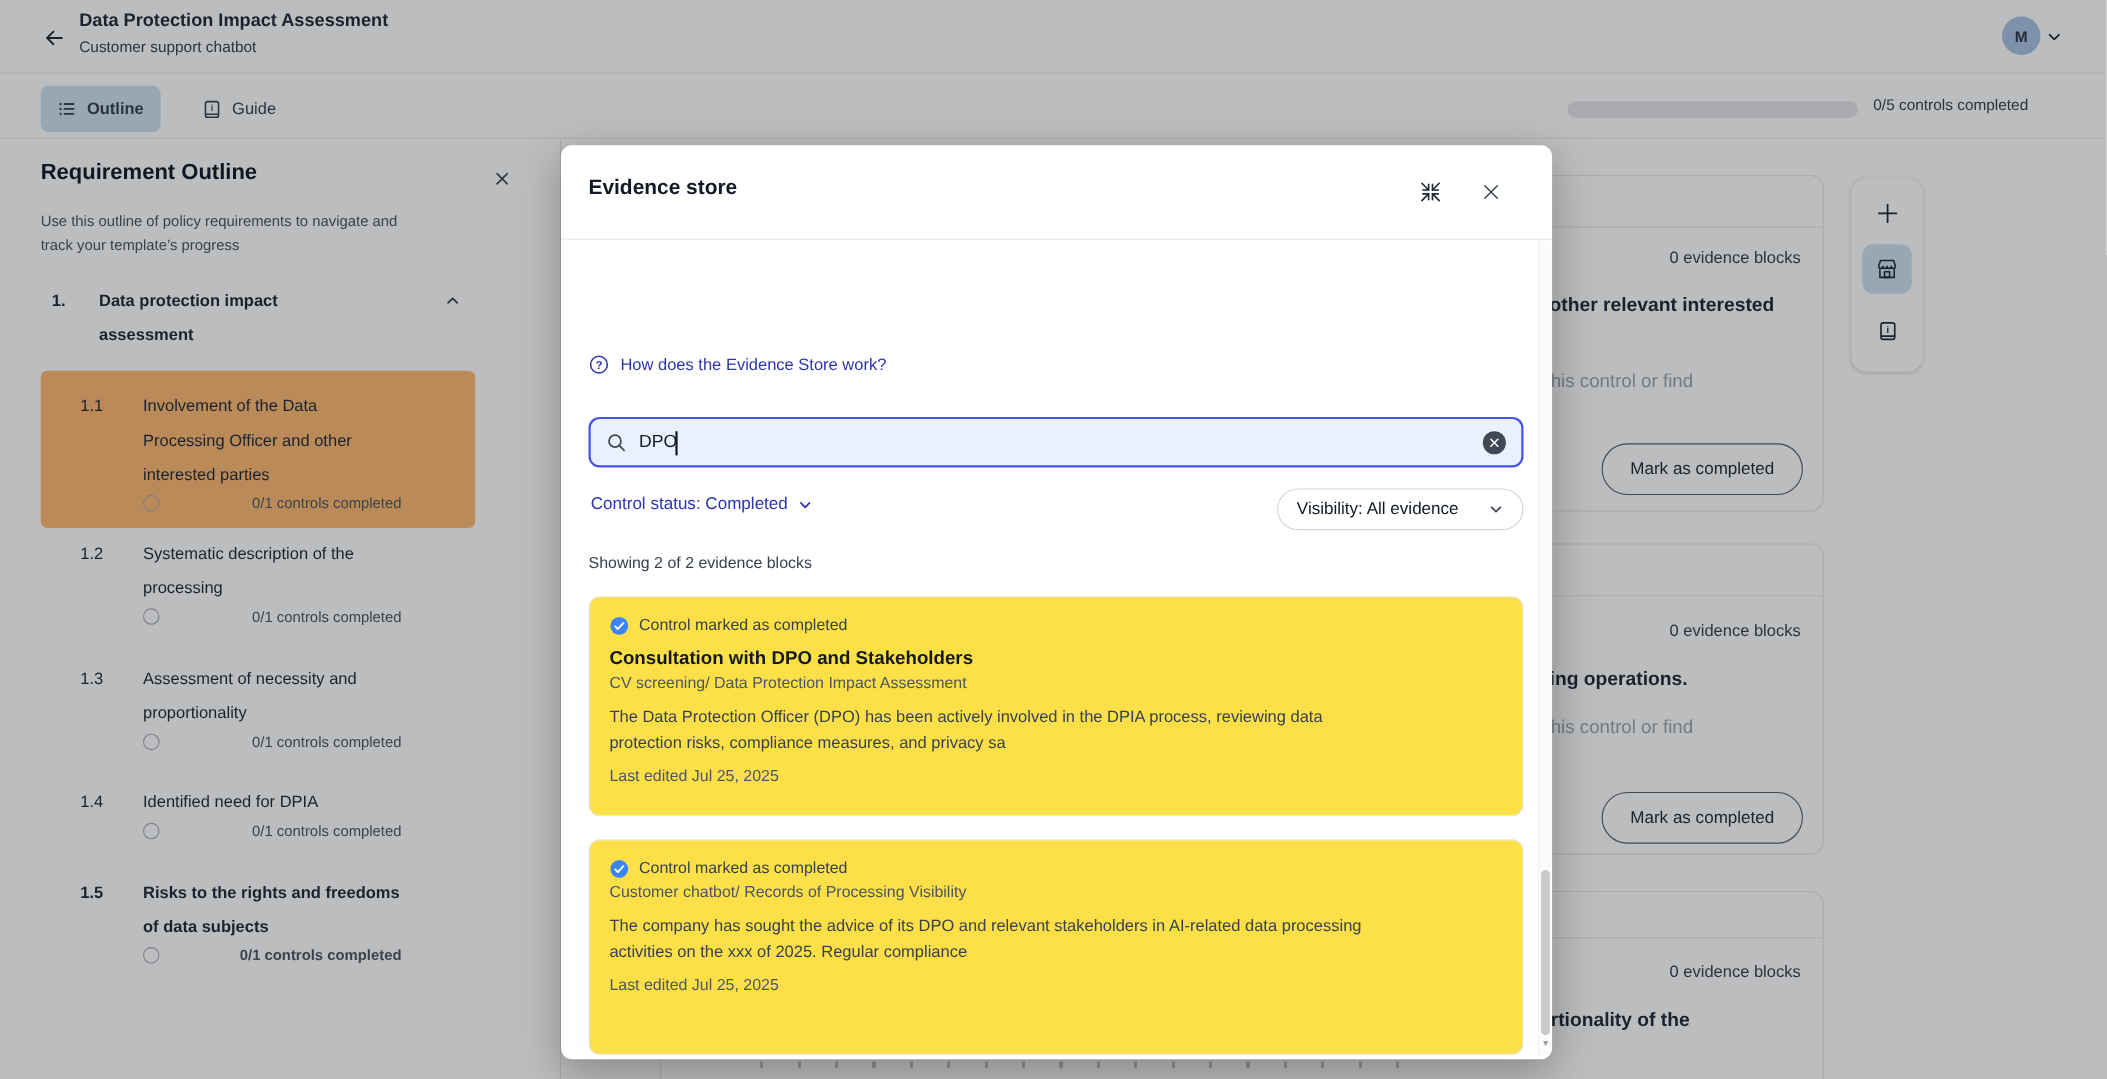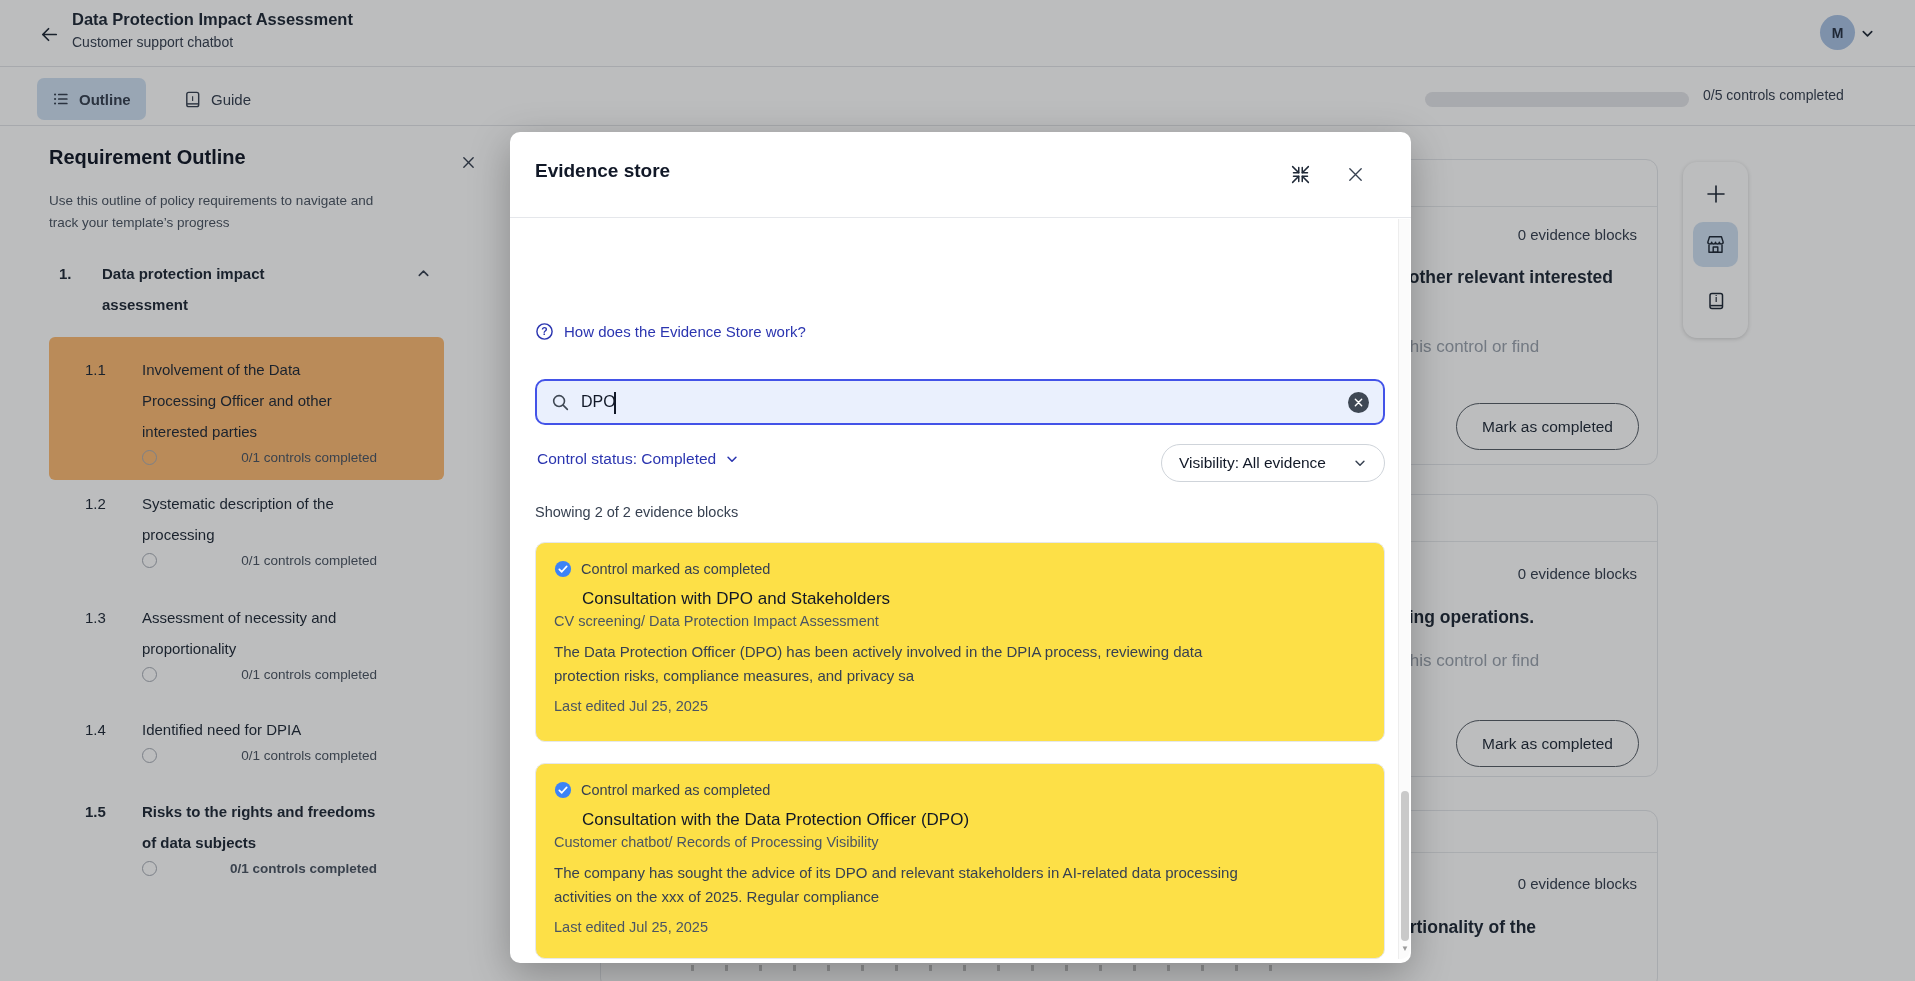--- a/index.html
+++ b/index.html
@@ -21,21 +21,21 @@
 
   
   .tabbar { position:absolute; left:0; top:67px; width:1915px; height:59px; background:#fff; border-bottom:1px solid #e2e4e8; z-index:1; }
   .tab { position:absolute; top:11px; height:42px; display:flex; align-items:center; gap:9px; padding:0 15px; border-radius:7px; font-size:15px; color:#374151; cursor:pointer; }
   .tab.active { left:37px; background:#cfe0f2; font-weight:700; }
   .tab.plain  { left:168px; font-weight:500; }
   .progress-track { position:absolute; left:1425px; top:25px; width:264px; height:15px; border-radius:8px; background:#e4e5e9; }
   .progress-label { position:absolute; left:1703px; top:20px; font-size:14px; color:#374151; }
 
   
-  .sidebar { position:absolute; left:12px; top:126px; width:510px; height:855px; background:#fff; border-right:1px solid #dfe2e6; z-index:1; }
+  .sidebar { position:absolute; left:0; top:126px; width:510px; height:855px; background:#fff; border-right:1px solid #dfe2e6; z-index:1; }
   .sb-title { position:absolute; left:37px; top:20px; font-size:20px; font-weight:700; color:#111827; }
   .sb-close { position:absolute; left:442px; top:22px; width:28px; height:28px; display:flex; align-items:center; justify-content:center; cursor:pointer; }
   .sb-desc { position:absolute; left:37px; top:64px; width:356px; font-size:13.5px; line-height:22px; color:#4b5563; }
   .sb-section { position:absolute; left:47px; top:132px; width:420px; display:flex; }
   .sb-sec-num { width:43px; font-size:15px; font-weight:700; color:#1f2937; line-height:31px; }
   .sb-sec-title { width:195px; font-size:15px; font-weight:700; color:#1f2937; line-height:31px; }
   .sb-sec-chevron { position:absolute; left:357px; top:8px; color:#374151; }
   .req-item { position:absolute; left:37px; width:395px; display:flex; padding-left:36px; cursor:pointer; }
   .req-item.active { background:#fdba74; border-radius:6px; padding-top:17px; padding-bottom:15px; }
   .req-num { width:57px; font-size:15px; color:#1f2937; line-height:31px; }
@@ -86,21 +86,21 @@
   .clear-btn { width:21px; height:21px; border-radius:50%; background:#3f4854; display:flex; align-items:center; justify-content:center; cursor:pointer; flex:0 0 auto; }
 
   .m-filter-left { position:absolute; left:27px; top:318px; display:flex; align-items:center; gap:9px; cursor:pointer; font-size:15.5px; font-weight:500; color:#2b35b0; }
   .m-filter-right { position:absolute; right:26px; top:312px; height:38px; display:flex; align-items:center; gap:27px; padding:0 17px; border:1px solid #cfd4da; border-radius:19px; cursor:pointer; font-size:15.5px; color:#111827; }
   .m-summary { position:absolute; left:25px; top:372px; font-size:14.5px; color:#374151; }
 
   .ev-card { position:absolute; left:25px; width:850px; border:1px solid #e6e8eb; border-radius:10px; background:#fde047; padding:17px 18px; }
   .evc-1 { top:410px; height:200px; } .evc-2 { top:631px; height:196px; }
   .ev-status { display:flex; align-items:center; gap:9px; }
   .ev-status span { font-size:14.5px; color:#374151; }
-  .ev-title { margin-top:11px; font-size:17px; font-weight:400; color:#111827;margin-left:28px; }
+  .ev-title { margin-top:11px; font-size:17px; font-weight:700; color:#111827; }
   .ev-source { margin-top:4px; font-size:14.5px; color:#4b5563; }
   .ev-excerpt { margin-top:11px; max-width:702px; font-size:15px; line-height:23.5px; color:#374151; }
   .ev-edited { margin-top:11px; font-size:14.5px; color:#4b5563; }
 
   .m-scrollbar { position:absolute; right:1px; top:87px; width:12px; height:740px; background:#fbfbfb; border-left:1px solid #ededed; border-radius:0 0 9px 0; }
   .m-scroll-thumb { position:absolute; left:2px; top:572px; width:8px; height:150px; border-radius:4px; background:#c9c9c9; }
   .m-scroll-arrow { position:absolute; left:1px; bottom:6px; width:10px; text-align:center; font-size:8px; color:#9b9b9b; }
 </style>
 </head>
 <body>
@@ -373,21 +373,20 @@
   <div class="ev-card evc-2">
     <div class="ev-status">
       <span>
         <svg viewBox="0 0 20 20" width="18" height="18">
             <circle cx="10" cy="10" r="9" fill="#3c83f6"></circle>
             <path d="m5.9 10.4 2.7 2.7 5.5-6" stroke="#fff" stroke-width="1.9" fill="none" stroke-linecap="round" stroke-linejoin="round"></path>
           </svg>
       </span>
       <span>Control marked as completed</span>
     </div>
-    <div class="ev-title">Consultation with the Data Protection Officer (DPO)</div>
     <div class="ev-source">Customer chatbot/ Records of Processing Visibility</div>
     <div class="ev-excerpt">The company has sought the advice of its DPO and relevant stakeholders in AI-related data processing activities on the xxx of 2025. Regular compliance</div>
     <div class="ev-edited">Last edited Jul 25, 2025</div>
   </div>
 
   <div class="m-scrollbar">
     <div class="m-scroll-thumb"></div>
     <div class="m-scroll-arrow">▼</div>
   </div>
 </div>

